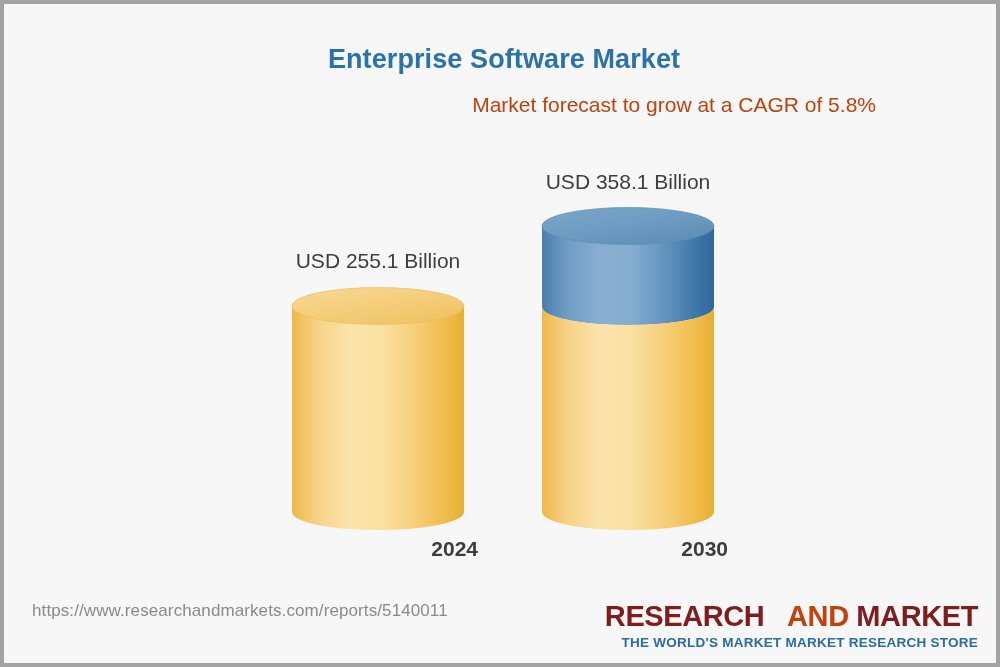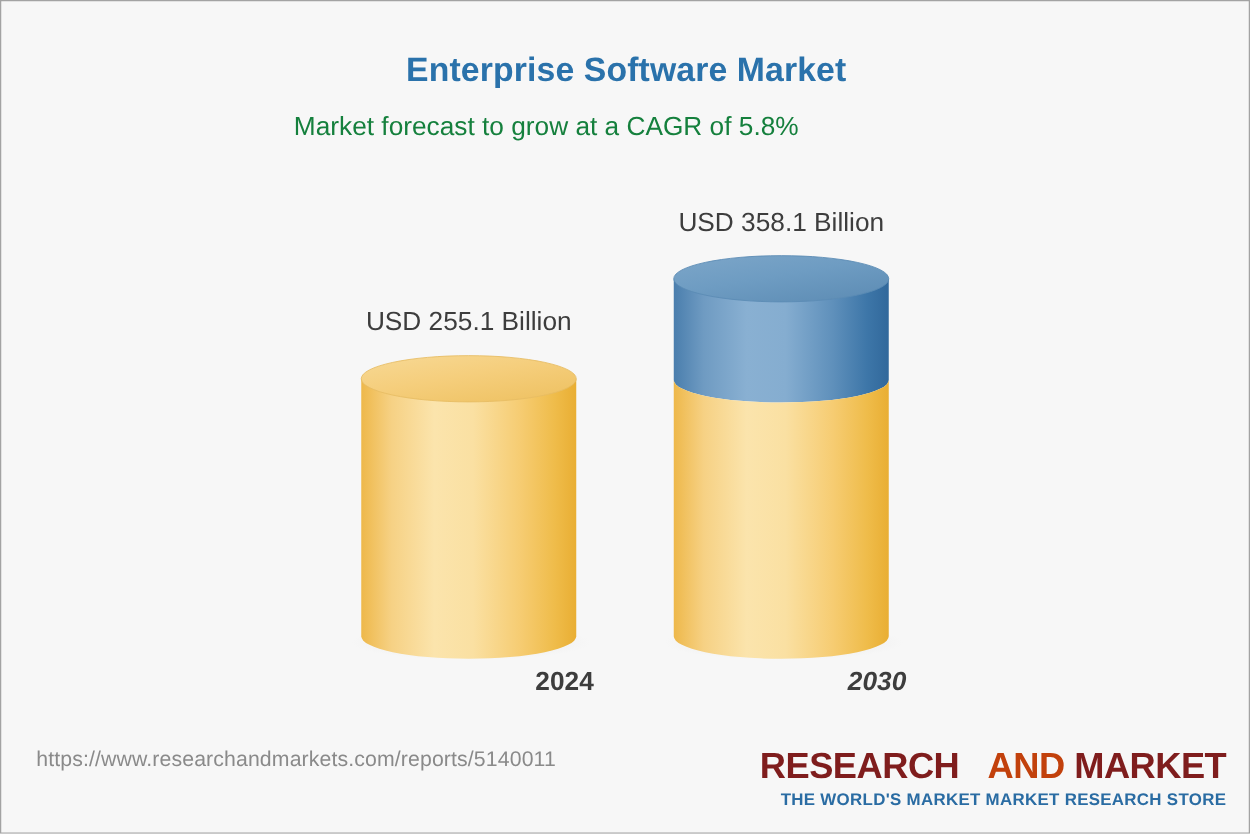--- a/index.html
+++ b/index.html
@@ -8,21 +8,21 @@
     background: #ffffff;
   }
   body {
     font-family: "Liberation Sans", sans-serif;
   }
   #canvas {
     position: relative;
     width: 1000px;
     height: 667px;
     background: #f7f7f7;
-    border: 1px solid #a3a3a3;
+    border: 4px solid #a3a3a3;
     box-sizing: border-box;
     overflow: hidden;
     padding-left: 44px;
   }
   
   .chart-title {
     position: absolute;
     left: 0;
     top: 40px;
     width: 1000px;
@@ -30,24 +30,24 @@
     font-size: 27px;
     font-weight: bold;
     color: #2a72ab;
     letter-spacing: 0.1px;
   }
   .chart-subtitle {
     position: absolute;
     left: 0;
     top: 89px;
     width: 872px;
-    text-align: center;
+    text-align: right;
     font-size: 21px;
     font-weight: normal;
-    color: #15803d;
+    color: #c2410c;
   }
   
   .plot {
     position: absolute;
     left: 0;
     top: 0;
     width: 1000px;
     height: 600px;
   }
   .bar-group {
@@ -184,21 +184,21 @@
 
         <path d="M 12 32 L 12 113 A 86 18 0 0 0 184 113 L 184 32 Z" fill="url(#blueBody30)"></path>
 
         <path d="M 12 113 A 86 18 0 0 0 184 113 L 184 318 A 86 18 0 0 1 12 318 Z" fill="url(#yellowBody30)"></path>
 
         <ellipse cx="98" cy="32" rx="86" ry="18.5" fill="url(#blueTop30)" stroke="#5c8cb5" stroke-width="0.7"></ellipse>
       </svg>
     </div>
 
     <div class="value-label" style="left:524px; top:166px; width:200px;">USD 358.1 Billion</div>
-    <div class="cat-label" style="left:524px; top:533px; width:200px;font-style:italic;">2030</div>
+    <div class="cat-label" style="left:524px; top:533px; width:200px;">2030</div>
 
   </div>
 
   <div class="footer-url">https://www.researchandmarkets.com/reports/5140011</div>
 
   <div class="brand">
     <div class="brand-name"><span class="brand-blue">RESEARCH </span><span class="brand-gold">AND </span><span class="brand-blue">MARKET</span></div>
     <div class="brand-tag">THE WORLD'S MARKET MARKET RESEARCH STORE</div>
   </div>
 

